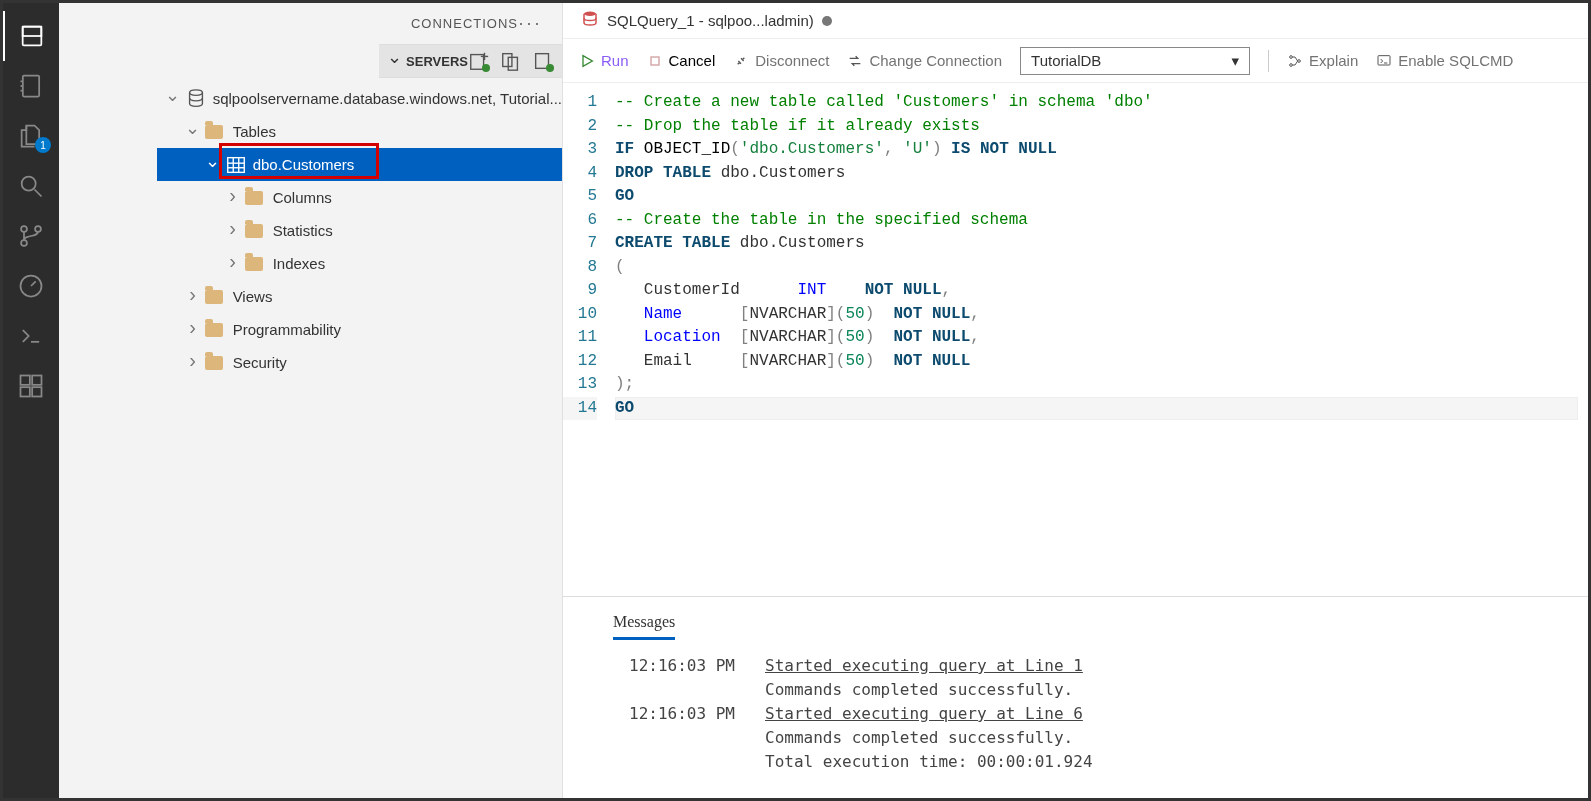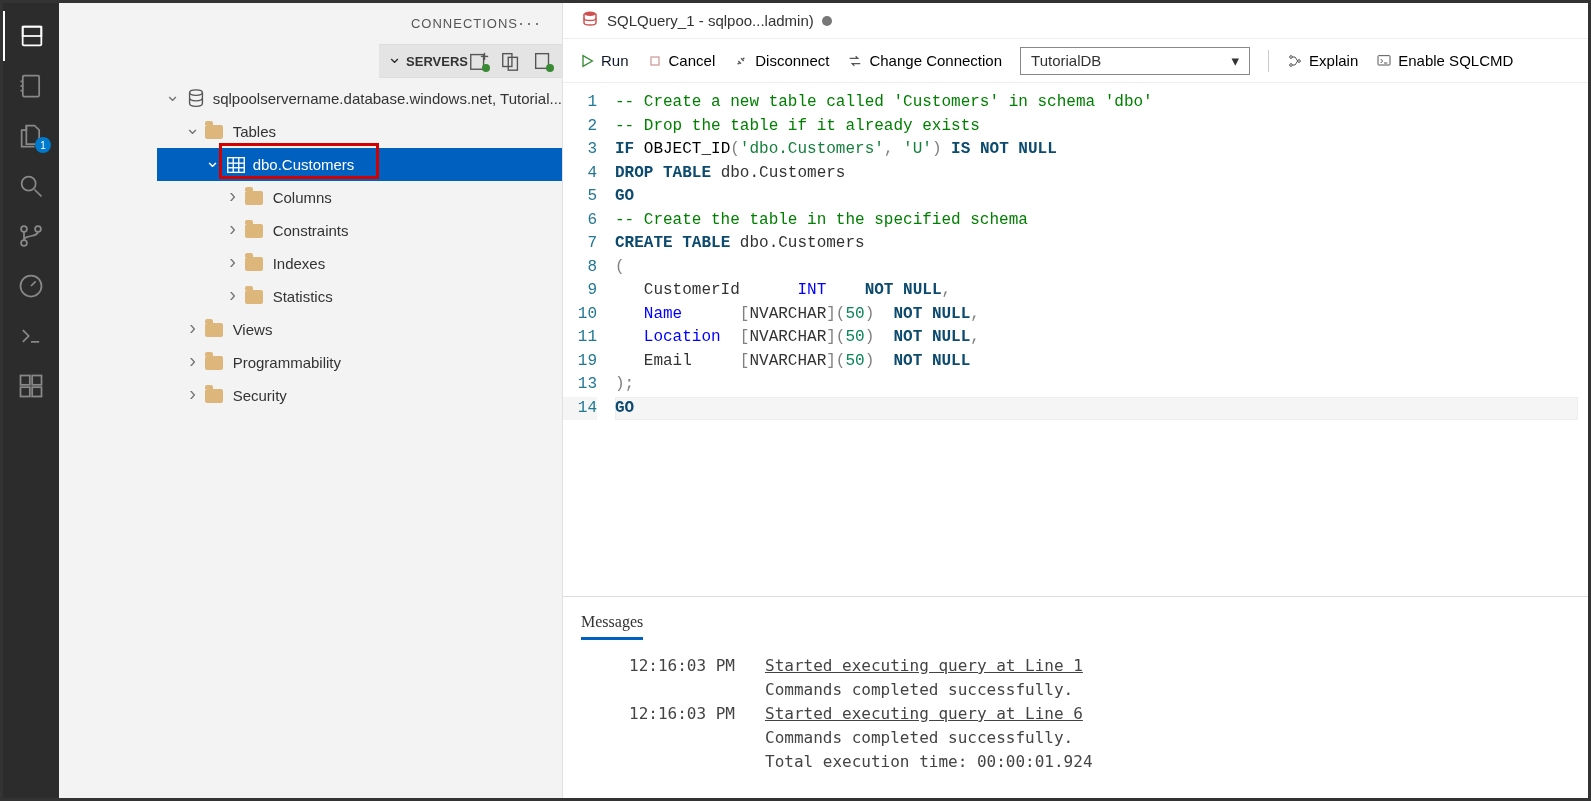--- a/index.html
+++ b/index.html
@@ -40,22 +40,22 @@
     .server-ico { width:20px; height:20px; }
     .highlight-box { position: absolute; border: 3px solid #d40000; pointer-events: none; }
 
     
     .main { flex:1; display:flex; flex-direction:column; background:#fff; }
     .tabs { height: 36px; display:flex; align-items:stretch; border-bottom: 1px solid #eee; }
     .tab { display:flex; align-items:center; padding: 0 18px; gap:8px; font-size: 15px; background:#fff; }
     .tab .db-ico { color:#e06c6c; }
     .tab .dirty { width:10px; height:10px; background:#777; border-radius:50%; }
     .toolbar { height: 44px; display:flex; align-items:center; padding: 0 16px; gap:18px; border-bottom: 1px solid #eee; font-size: 15px; }
-    .tb-btn { display:flex; align-items:center; gap:6px; cursor:pointer; color:#000000; }
-    .tb-btn.run { color:#0f172a; }
+    .tb-btn { display:flex; align-items:center; gap:6px; cursor:pointer; color:#737373; }
+    .tb-btn.run { color:#8b5cf6; }
     .tb-btn.disabled { color:#000000; }
     .tb-btn svg { width:16px; height:16px; }
     .dbselect { border:1px solid #888; padding: 4px 10px; width: 230px; display:flex; justify-content:space-between; align-items:center; cursor:pointer; }
     .sep { width:1px; height:22px; background:#ccc; }
 
     .editor-area { flex: 1; display:flex; flex-direction: column; min-height:0; }
     .editor { flex: 1; display:flex; overflow:auto; font-family: Consolas, "Courier New", monospace; font-size: 16px; line-height: 23.5px; padding-top: 8px; }
     .gutter { width: 52px; text-align:right; color:#237893; padding-right: 18px; user-select:none; }
     .code { flex:1; white-space: pre; position:relative; }
     .ln { height: 23.5px; }
@@ -63,21 +63,21 @@
     .code .ln.current { box-shadow: inset 0 0 0 1px #eee; margin-right: 10px; }
     .tok-comment { color: #008000; }
     .tok-kw { color: #0c4a6e; font-weight: bold; }
     .tok-str { color: #15803d; }
     .tok-num { color: #098658; }
     .tok-fn { color: #000; }
     .tok-op { color: #808080; }
     .tok-type { color: #0000ff; }
 
     .messages-panel { border-top: 1px solid #ddd; padding: 10px 18px; font-family: "Segoe UI"; }
-    .msg-tabs { display:flex; }
+    .msg-tabs { display:flex;margin-left:32px; }
     .msg-tab { padding: 6px 0; font-size: 16px; border-bottom: 3px solid #0060c0; }
     .msg-body { font-family: Consolas, monospace; font-size: 16px; padding: 14px 24px; color:#444; }
     .msg-row { display:flex; gap: 30px; line-height: 24px; }
     .msg-time { width: 130px; text-align:right; }
     .msg-text { flex:1; }
     .msg-text .u { text-decoration: underline; }
 
     .chev.down::before { content:'\2304'; display:inline-block; transform: translateY(-4px); font-size:18px; }
     .chev.right::before { content:'\203A'; display:inline-block; font-size:20px; transform: translateY(-2px); }
   </style>
@@ -204,35 +204,28 @@
         <span class="ico">
             <span class="folder"></span>
           </span>
         <span>Columns</span>
       </div>
       <div class="tree-row" style="padding-left:68px;">
         <span class="chev right"></span>
         <span class="ico">
             <span class="folder"></span>
           </span>
-        <span>Constraints</span>
+        <span>Statistics</span>
       </div>
       <div class="tree-row" style="padding-left:68px;">
         <span class="chev right"></span>
         <span class="ico">
             <span class="folder"></span>
           </span>
         <span>Indexes</span>
-      </div>
-      <div class="tree-row" style="padding-left:68px;">
-        <span class="chev right"></span>
-        <span class="ico">
-            <span class="folder"></span>
-          </span>
-        <span>Statistics</span>
       </div>
       <div class="tree-row" style="padding-left:28px;">
         <span class="chev right"></span>
         <span class="ico">
             <span class="folder"></span>
           </span>
         <span>Views</span>
       </div>
       <div class="tree-row" style="padding-left:28px;">
         <span class="chev right"></span>
@@ -319,21 +312,21 @@
             <div class="ln">2</div>
             <div class="ln">3</div>
             <div class="ln">4</div>
             <div class="ln">5</div>
             <div class="ln">6</div>
             <div class="ln">7</div>
             <div class="ln">8</div>
             <div class="ln">9</div>
             <div class="ln">10</div>
             <div class="ln">11</div>
-            <div class="ln">19</div>
+            <div class="ln">12</div>
             <div class="ln">13</div>
             <div class="ln current">14</div>
           </div>
         <div class="code" id="code"><div class="ln"><span class="tok-comment">-- Create a new table called 'Customers' in schema 'dbo'</span></div><div class="ln"><span class="tok-comment">-- Drop the table if it already exists</span></div><div class="ln"><span class="tok-kw">IF</span><span> </span><span class="tok-fn">OBJECT_ID</span><span class="tok-op">(</span><span class="tok-str">'dbo.Customers'</span><span class="tok-op">, </span><span class="tok-str">'U'</span><span class="tok-op">)</span><span> </span><span class="tok-kw">IS</span><span> </span><span class="tok-kw">NOT</span><span> </span><span class="tok-kw">NULL</span></div><div class="ln"><span class="tok-kw">DROP</span><span> </span><span class="tok-kw">TABLE</span><span> dbo.Customers</span></div><div class="ln"><span class="tok-kw">GO</span></div><div class="ln"><span class="tok-comment">-- Create the table in the specified schema</span></div><div class="ln"><span class="tok-kw">CREATE</span><span> </span><span class="tok-kw">TABLE</span><span> dbo.Customers</span></div><div class="ln"><span class="tok-op">(</span></div><div class="ln"><span>   CustomerId      </span><span class="tok-type">INT</span><span>    </span><span class="tok-kw">NOT</span><span> </span><span class="tok-kw">NULL</span><span class="tok-op">,</span></div><div class="ln"><span>   </span><span class="tok-type">Name</span><span>      </span><span class="tok-op">[</span><span>NVARCHAR</span><span class="tok-op">](</span><span class="tok-num">50</span><span class="tok-op">)</span><span>  </span><span class="tok-kw">NOT</span><span> </span><span class="tok-kw">NULL</span><span class="tok-op">,</span></div><div class="ln"><span>   </span><span class="tok-type">Location</span><span>  </span><span class="tok-op">[</span><span>NVARCHAR</span><span class="tok-op">](</span><span class="tok-num">50</span><span class="tok-op">)</span><span>  </span><span class="tok-kw">NOT</span><span> </span><span class="tok-kw">NULL</span><span class="tok-op">,</span></div><div class="ln"><span>   Email     </span><span class="tok-op">[</span><span>NVARCHAR</span><span class="tok-op">](</span><span class="tok-num">50</span><span class="tok-op">)</span><span>  </span><span class="tok-kw">NOT</span><span> </span><span class="tok-kw">NULL</span></div><div class="ln"><span class="tok-op">);</span></div><div class="ln current"><span class="tok-kw">GO</span></div></div>
       </div>
 
       <div class="messages-panel">
         <div class="msg-tabs">
             <span class="msg-tab">Messages</span>
           </div>

